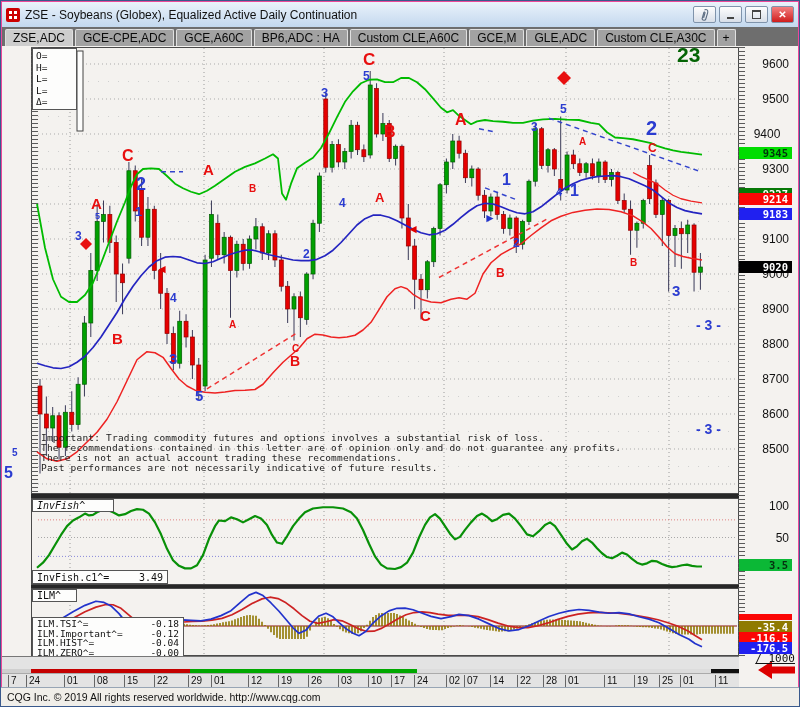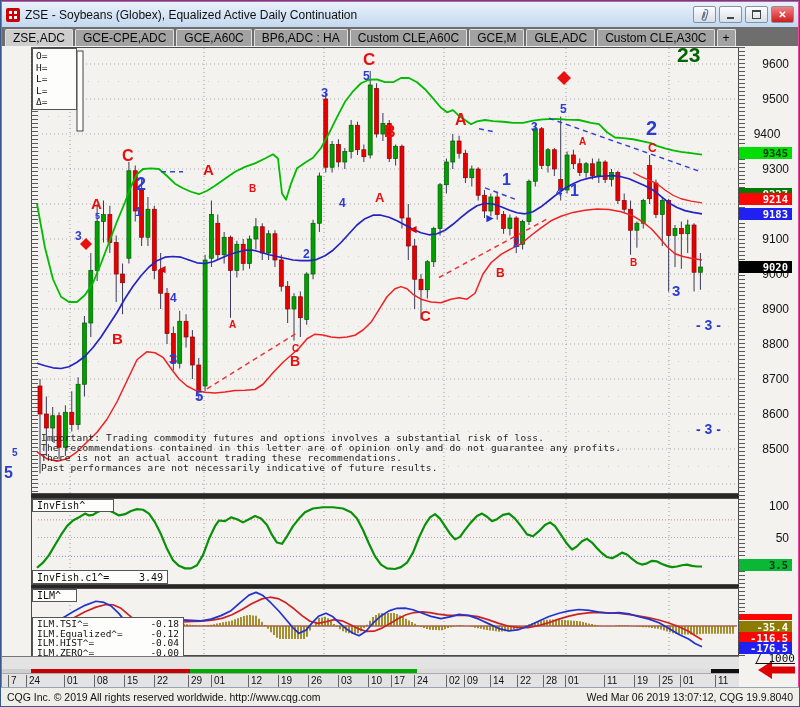--- a/index.html
+++ b/index.html
@@ -676,37 +676,37 @@
     </svg>
 
   <div id="ohlcbox">
       <div>O=</div>
       <div>H=</div>
       <div>L=</div>
       <div>L=</div>
       <div>Δ=</div>
     </div>
 
-  <div class="ibox" style="left:31px;top:498px;width:82px;height:13px;">
+  <div class="ibox" style="left:31px;top:498px;width:82px;height:13px;font-style:italic;">
     <span>InvFish^</span>
   </div>
   <div class="ibox" style="left:31px;top:569px;width:136px;height:14px;">
     <span>InvFish.c1^=</span>
     <span>3.49</span>
   </div>
   <div class="ibox" style="left:31px;top:588px;width:45px;height:13px;">
     <span>ILM^</span>
   </div>
   <div id="ilmbox">
       <div class="ilmrow">
         <div>ILM.TSI^=</div>
         <div>-0.18</div>
       </div>
       <div class="ilmrow">
-        <div>ILM.Equalized^=</div>
+        <div>ILM.Important^=</div>
         <div>-0.12</div>
       </div>
       <div class="ilmrow">
         <div>ILM.HIST^=</div>
         <div>-0.04</div>
       </div>
       <div class="ilmrow">
         <div>ILM.ZERO^=</div>
         <div>-0.00</div>
       </div>
@@ -735,36 +735,35 @@
       <div class="dtick" style="left: 186px;">29</div>
       <div class="dtick" style="left: 209px;">01</div>
       <div class="dtick" style="left: 246px;">12</div>
       <div class="dtick" style="left: 276px;">19</div>
       <div class="dtick" style="left: 306px;">26</div>
       <div class="dtick" style="left: 336px;">03</div>
       <div class="dtick" style="left: 366px;">10</div>
       <div class="dtick" style="left: 389px;">17</div>
       <div class="dtick" style="left: 412px;">24</div>
       <div class="dtick" style="left: 444px;">02</div>
-      <div class="dtick" style="left: 462px;">09</div>
+      <div class="dtick" style="left: 462px;">07</div>
       <div class="dtick" style="left: 488px;">14</div>
       <div class="dtick" style="left: 515px;">22</div>
       <div class="dtick" style="left: 541px;">28</div>
       <div class="dtick" style="left: 563px;">01</div>
       <div class="dtick" style="left: 602px;">11</div>
       <div class="dtick" style="left: 632px;">19</div>
       <div class="dtick" style="left: 657px;">25</div>
       <div class="dtick" style="left: 678px;">01</div>
       <div class="dtick" style="left: 713px;">11</div>
     </div>
   <div id="divisor">/ 1000</div>
 
   <div id="statusbar">
     <span>CQG Inc. © 2019 All rights reserved worldwide. http://www.cqg.com</span>
-    <span>Wed Mar 06 2019 13:07:12, CQG 19.9.8040</span>
   </div>
 <div class="discl" style="left: 40px; top: 431px; z-index: 6;">Important: Trading commodity futures and options involves a substantial risk of loss.</div>
     <div class="discl" style="left: 40px; top: 441px; z-index: 6;">The recommendations contained in this letter are of opinion only and do not guarantee any profits.</div>
     <div class="discl" style="left: 40px; top: 451px; z-index: 6;">There is not an actual account trading these recommendations.</div>
     <div class="discl" style="left: 40px; top: 461px; z-index: 6;">Past performances are not necessarily indicative of future results.</div>
     <div class="ptick" style="top: 56px;">9600</div>
     <div class="ptick" style="top: 91px;">9500</div>
     <div class="ptick" style="top: 126px; text-align: center;">9400</div>
     <div class="ptick" style="top: 161px;">9300</div>
     <div class="ptick" style="top: 231px;">9100</div>

